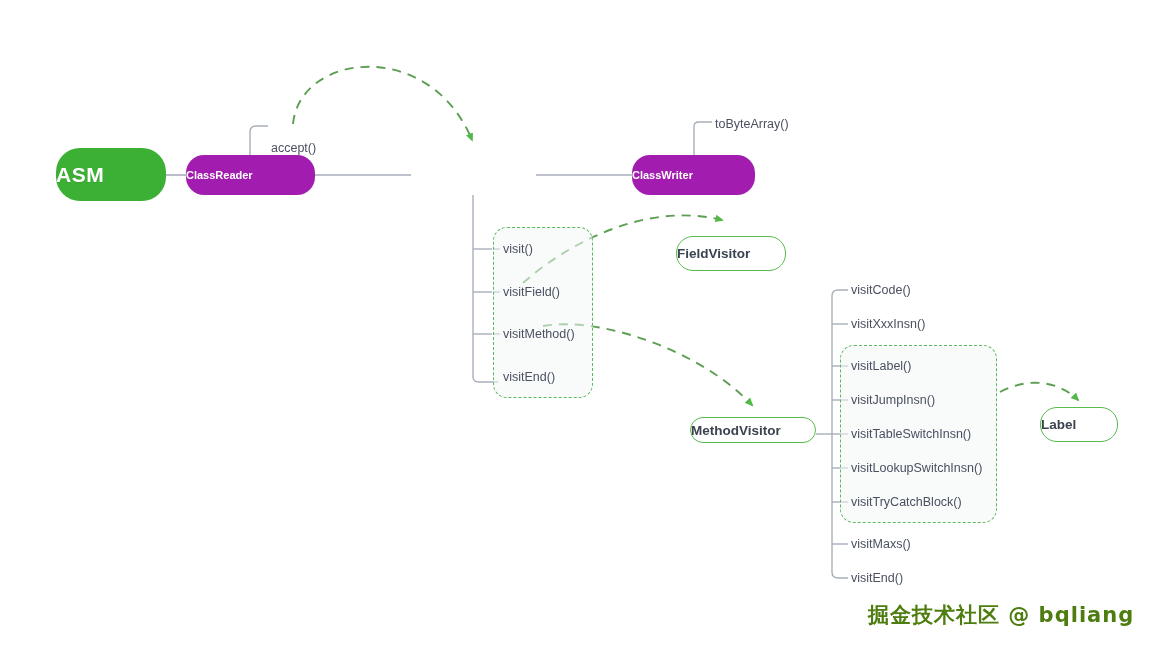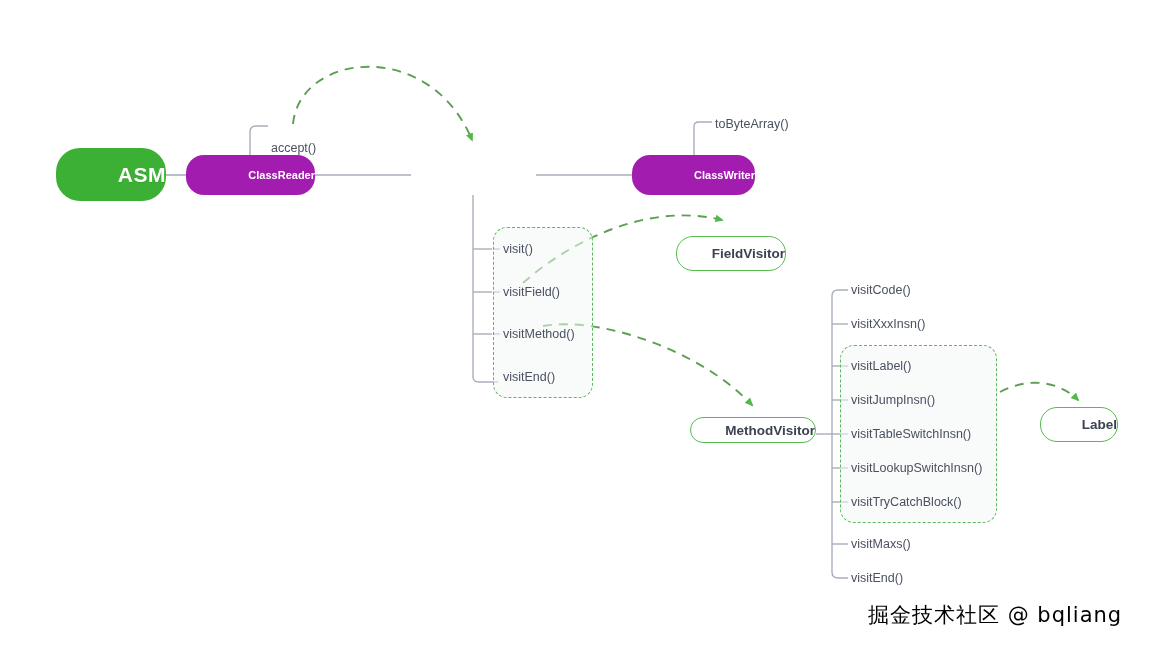--- a/index.html
+++ b/index.html
@@ -20,21 +20,21 @@
     left: 0;
     top: 0;
     width: 1173px;
     height: 648px;
     pointer-events: none;
   }
   .node {
     position: absolute;
     display: flex;
     align-items: center;
-    justify-content: flex-end;
+    justify-content: flex-start;
     box-sizing: border-box;
     white-space: nowrap;
   }
   .node-pill-green {
     background: #3cb034;
     color: #ffffff;
     border-radius: 24px;
     font-weight: bold;
     font-size: 21px;
     letter-spacing: 0.5px;
@@ -64,25 +64,26 @@
   }
   .dashbox {
     position: absolute;
     border: 1.8px dashed #5cb85c;
     border-radius: 14px;
     background: rgba(242, 248, 246, 0.55);
     box-sizing: border-box;
   }
   .watermark {
     position: absolute;
-    color: #000000;
+    color: #4d7c0f;
     font-size: 21px;
     letter-spacing: 1px;
     white-space: nowrap;
     font-family: "DejaVu Sans", sans-serif;
+    font-weight: bold;
   }
 </style>
 </head>
 <body>
 
 <div id="canvas">
 
   <svg id="wires" viewBox="0 0 1173 648" xmlns="http://www.w3.org/2000/svg">
     <defs>
       <marker id="arrow-green" viewBox="0 0 10 10" refX="7" refY="5" markerWidth="5" markerHeight="5" orient="auto-start-reverse">

